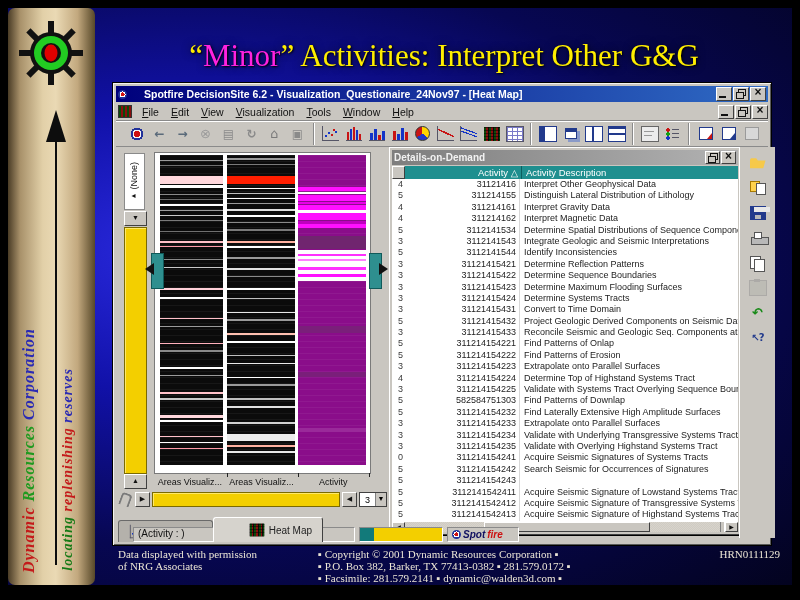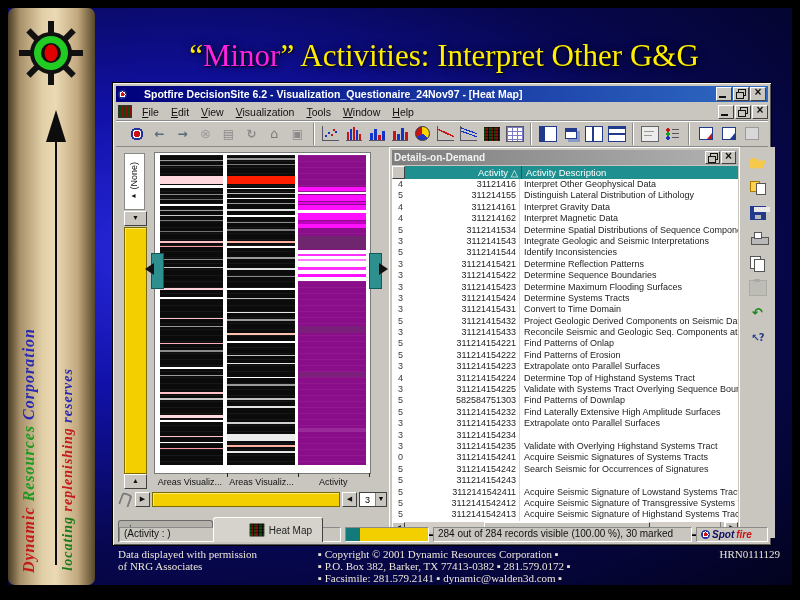--- a/index.html
+++ b/index.html
@@ -198,21 +198,21 @@
   .s-split{width:3px;background:#c9c6c0;border-left:1px solid #808080;border-right:1px solid #fff;}
 
   
   .right-toolbar{position:absolute;left:623px;top:0;width:35px;height:386px;background:#c9c6c0;
     border-left:1px solid #fff;display:flex;flex-direction:column;align-items:center;padding-top:5px;gap:3px;}
   .sbtn{width:26px;height:22px;display:flex;align-items:center;justify-content:center;}
   .sbtn .icon{width:16px;height:14px;}
   .sbtn.disabled{opacity:.45;}
 
   
-  .statusbar{position:absolute;left:6px;bottom:3px;right:3px;height:15px;display:flex;gap:4px;font-size:10px;color:#111;}
+  .statusbar{position:absolute;left:20px;bottom:3px;right:3px;height:15px;display:flex;gap:4px;font-size:10px;color:#111;}
   .sb-pane{height:13px;border:1px solid;border-color:#8a8a8a #fff #fff #8a8a8a;padding:0 4px;line-height:12px;
     white-space:nowrap;overflow:hidden;background:#c9c6c0;}
   .sb-left{width:212px;}
   .sb-progress{width:82px;padding:0;display:flex;}
   .p-teal{width:14px;background:#127a7a;}
   .p-yellow{flex:1;background:#f3cf00;}
   .sb-records{flex:1;}
   .sb-logo{width:62px;display:flex;align-items:center;gap:2px;font-style:italic;font-weight:bold;font-size:10px;}
   .logo-target{width:9px;height:9px;border-radius:50%;
     background:radial-gradient(circle,#d01010 0 2px,#fff 2px 3px,#22329a 3px 4.5px,transparent 4.5px);}
@@ -620,20 +620,21 @@
               <span class="cell-desc">Find Laterally Extensive High Amplitude Surfaces</span>
             </div>
             <div class="dod-row">
               <span class="cell-partial">3</span>
               <span class="cell-activity">311214154233</span>
               <span class="cell-desc">Extrapolate onto Parallel Surfaces</span>
             </div>
             <div class="dod-row">
               <span class="cell-partial">3</span>
               <span class="cell-activity">311214154234</span>
+              <span class="cell-desc">Validate with Underlying Transgressive Systems Tract</span>
             </div>
             <div class="dod-row">
               <span class="cell-partial">3</span>
               <span class="cell-activity">311214154235</span>
               <span class="cell-desc">Validate with Overlying Highstand Systems Tract</span>
             </div>
             <div class="dod-row">
               <span class="cell-partial">0</span>
               <span class="cell-activity">311214154241</span>
               <span class="cell-desc">Acquire Seismic Signatures of Systems Tracts</span>
@@ -700,21 +701,20 @@
           </span>
         </div>
     </div>
 
     <div class="statusbar">
       <span class="sb-pane sb-left">(Activity : )</span>
       <span class="sb-pane sb-progress">
         <span class="p-teal"></span>
         <span class="p-yellow"></span>
       </span>
-      <span class="sb-pane sb-records">284 out of 284 records visible (100.00 %), 30 marked</span>
       <span class="sb-pane sb-logo">
         <span class="logo-target"></span>
         <span class="logo-spot">Spot</span>
           <span class="logo-fire">fire</span>
       </span>
     </div>
   </div>
 
   <div class="footer footer-left">
     <div>Data displayed with permission</div>

